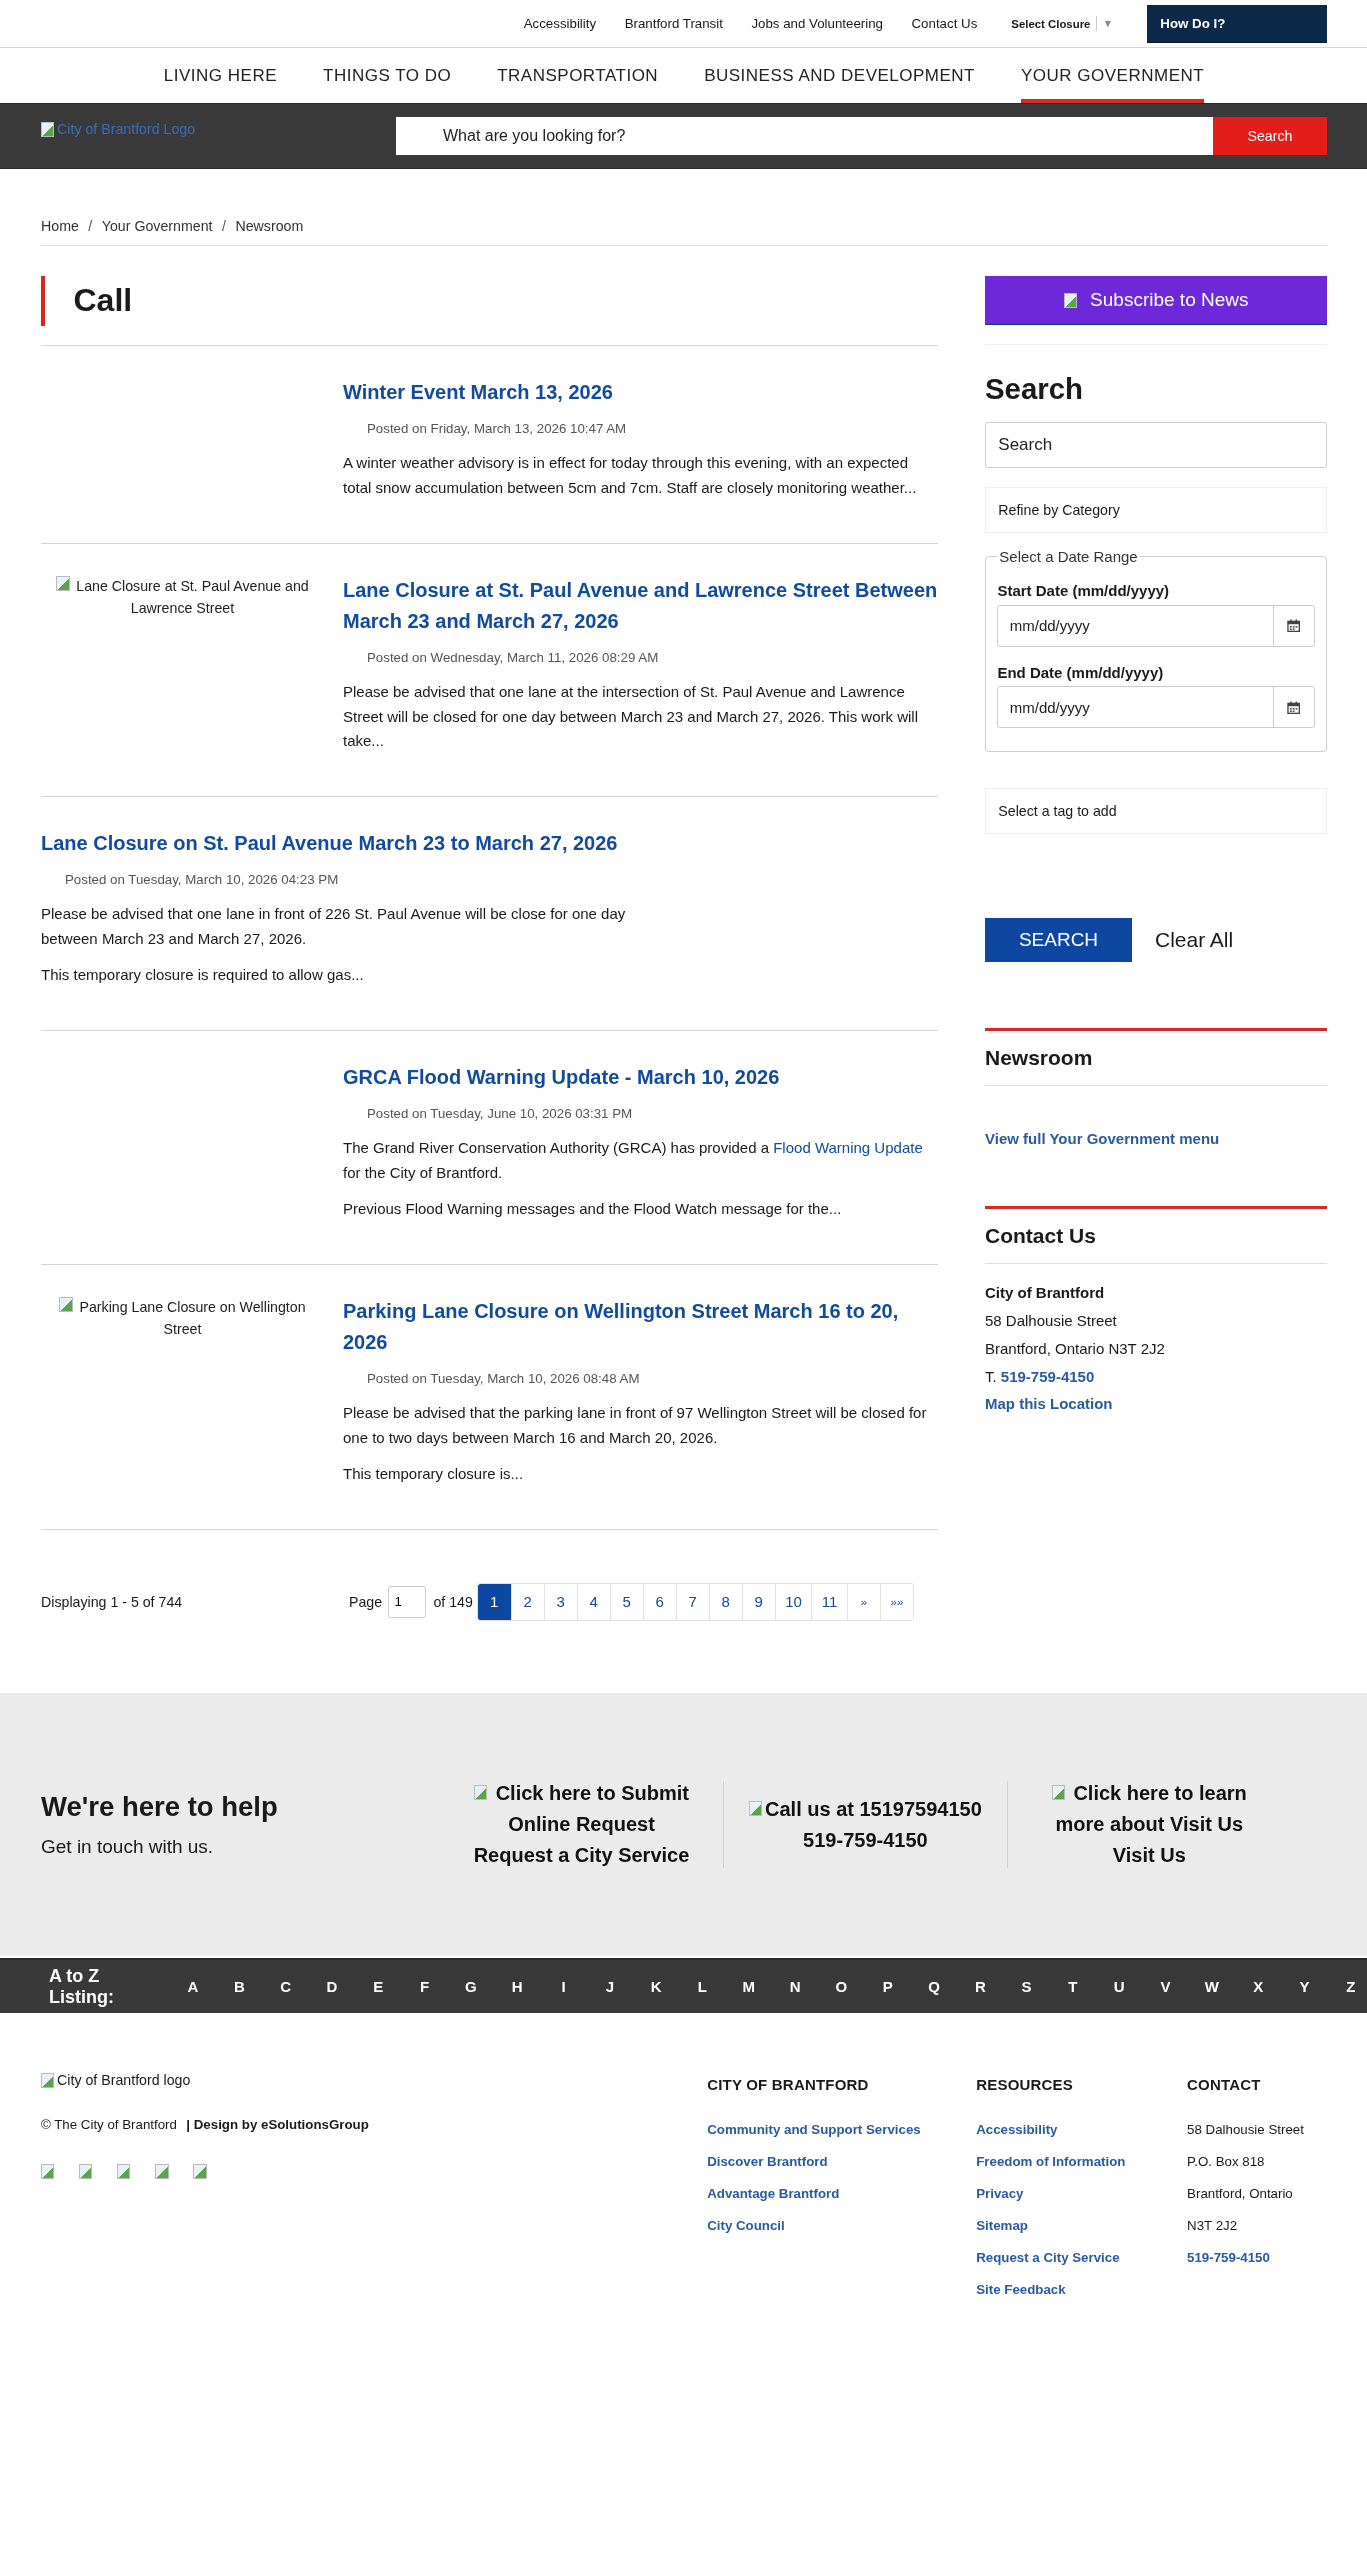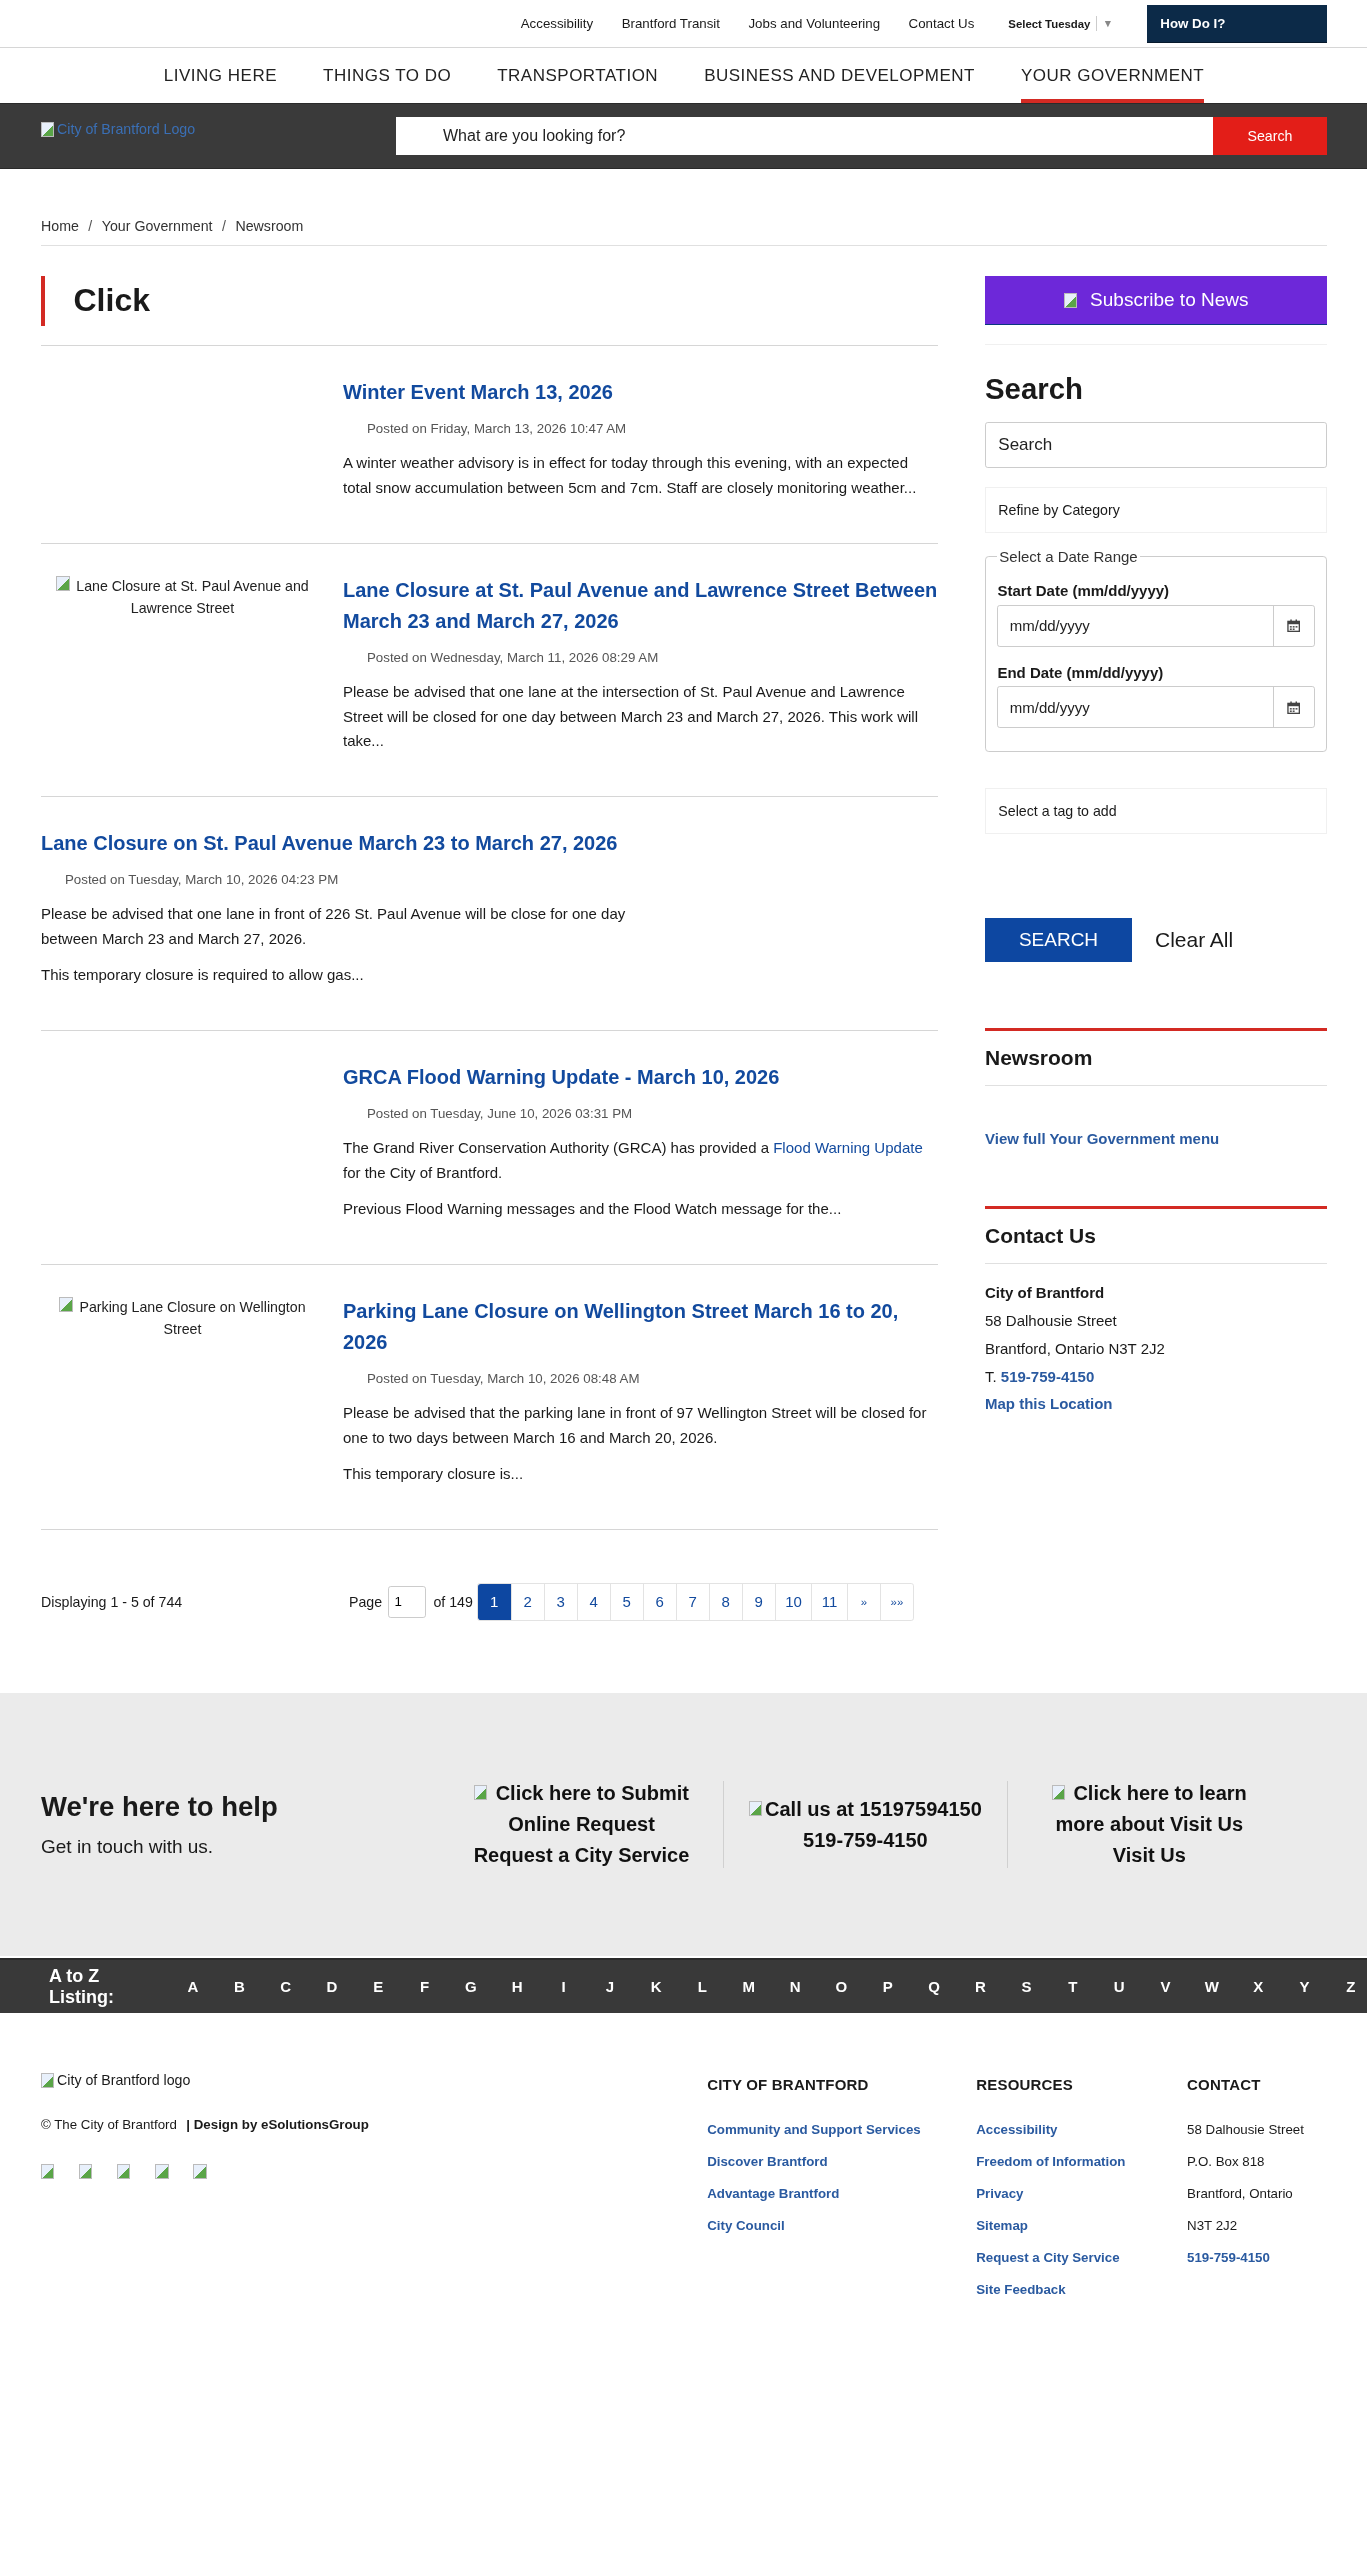--- a/index.html
+++ b/index.html
@@ -121,21 +121,21 @@
   </style>
 </head>
 <body>
 
 <div class="utility-bar">
   <a class="util-link">Accessibility</a>
   <a class="util-link">Brantford Transit</a>
   <a class="util-link">Jobs and Volunteering</a>
   <a class="util-link">Contact Us</a>
   <div class="lang">
-    <span>Select Tuesday</span>
+    <span>Select Closure</span>
     <span class="sep"></span>
     <span class="arrow">▼</span>
   </div>
   <a class="how-do-i">How Do I?</a>
 </div>
 
 <nav class="main-nav">
   <a class="nav-item">LIVING HERE</a>
   <a class="nav-item">THINGS TO DO</a>
   <a class="nav-item">TRANSPORTATION</a>
@@ -156,21 +156,21 @@
 
 <div class="content">
   <div class="breadcrumb">
     <a>Home</a><span class="sep">/</span><a>Your Government</a><span class="sep">/</span><span>Newsroom</span>
   </div>
 
   <div class="layout">
 
     <div class="main-col">
       <div class="page-title-wrap">
-        <h1 class="page-title">Click</h1>
+        <h1 class="page-title">Call</h1>
       </div>
       <div class="title-rule"></div>
 
       <div class="news-item">
         <div class="news-thumb"></div>
         <div class="news-body">
           <a class="news-title">Winter Event March 13, 2026</a>
           <div class="news-date">Posted on Friday, March 13, 2026 10:47 AM</div>
           <p class="news-excerpt">A winter weather advisory is in effect for today through this evening, with an expected total snow accumulation between 5cm and 7cm. Staff are closely monitoring weather...</p>
         </div>

